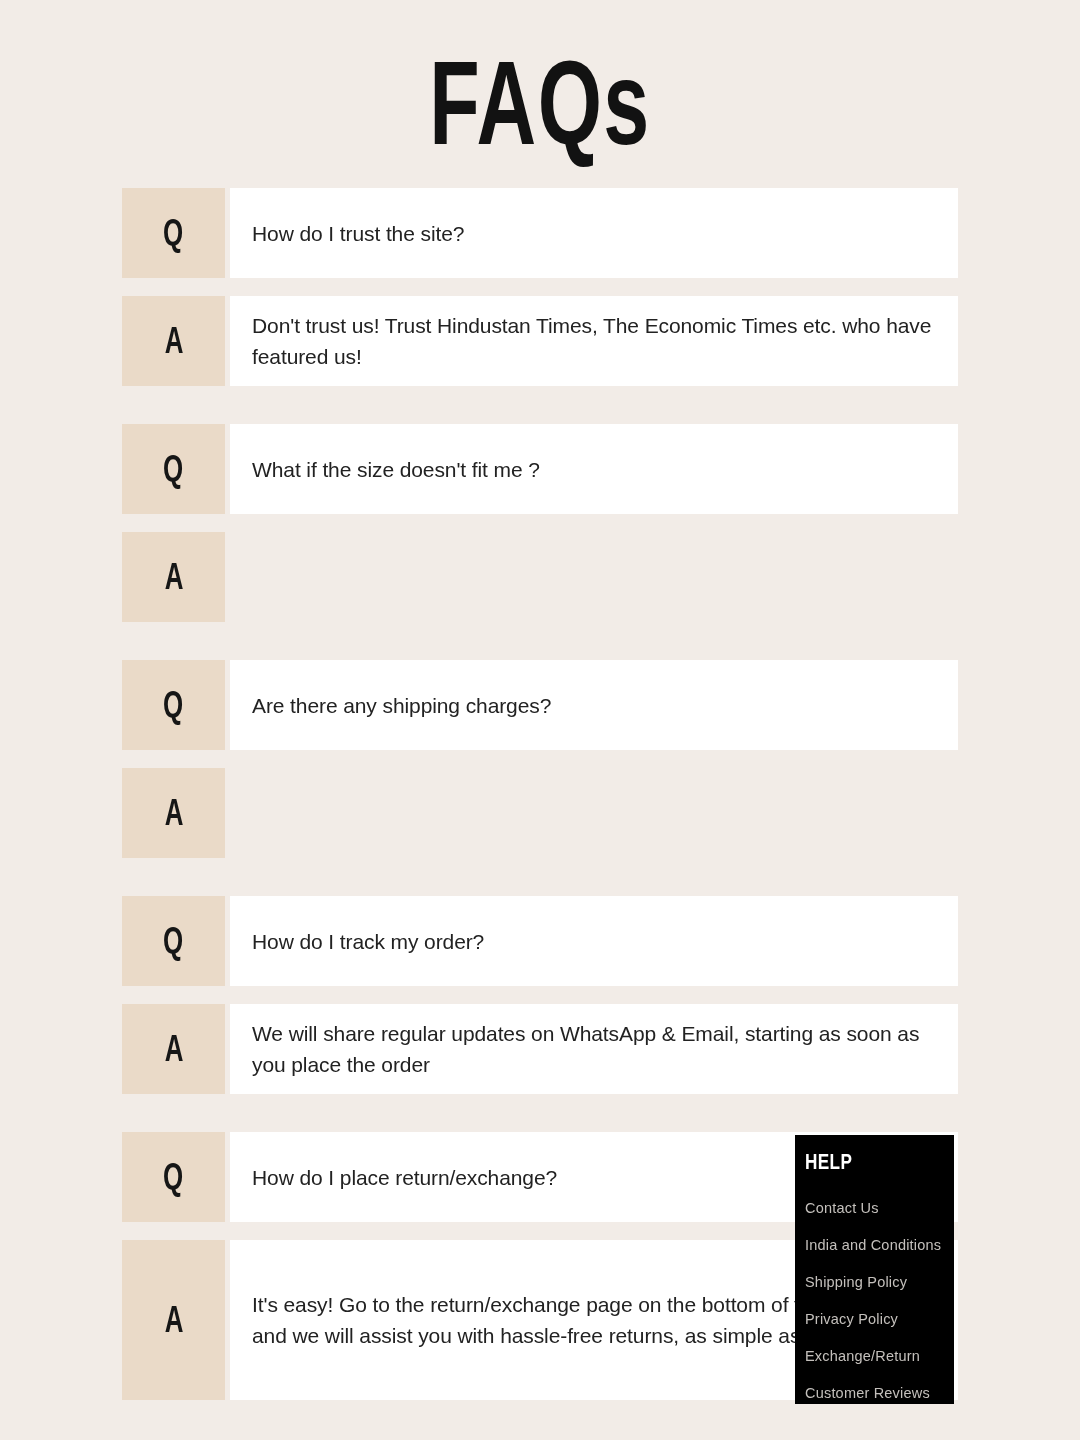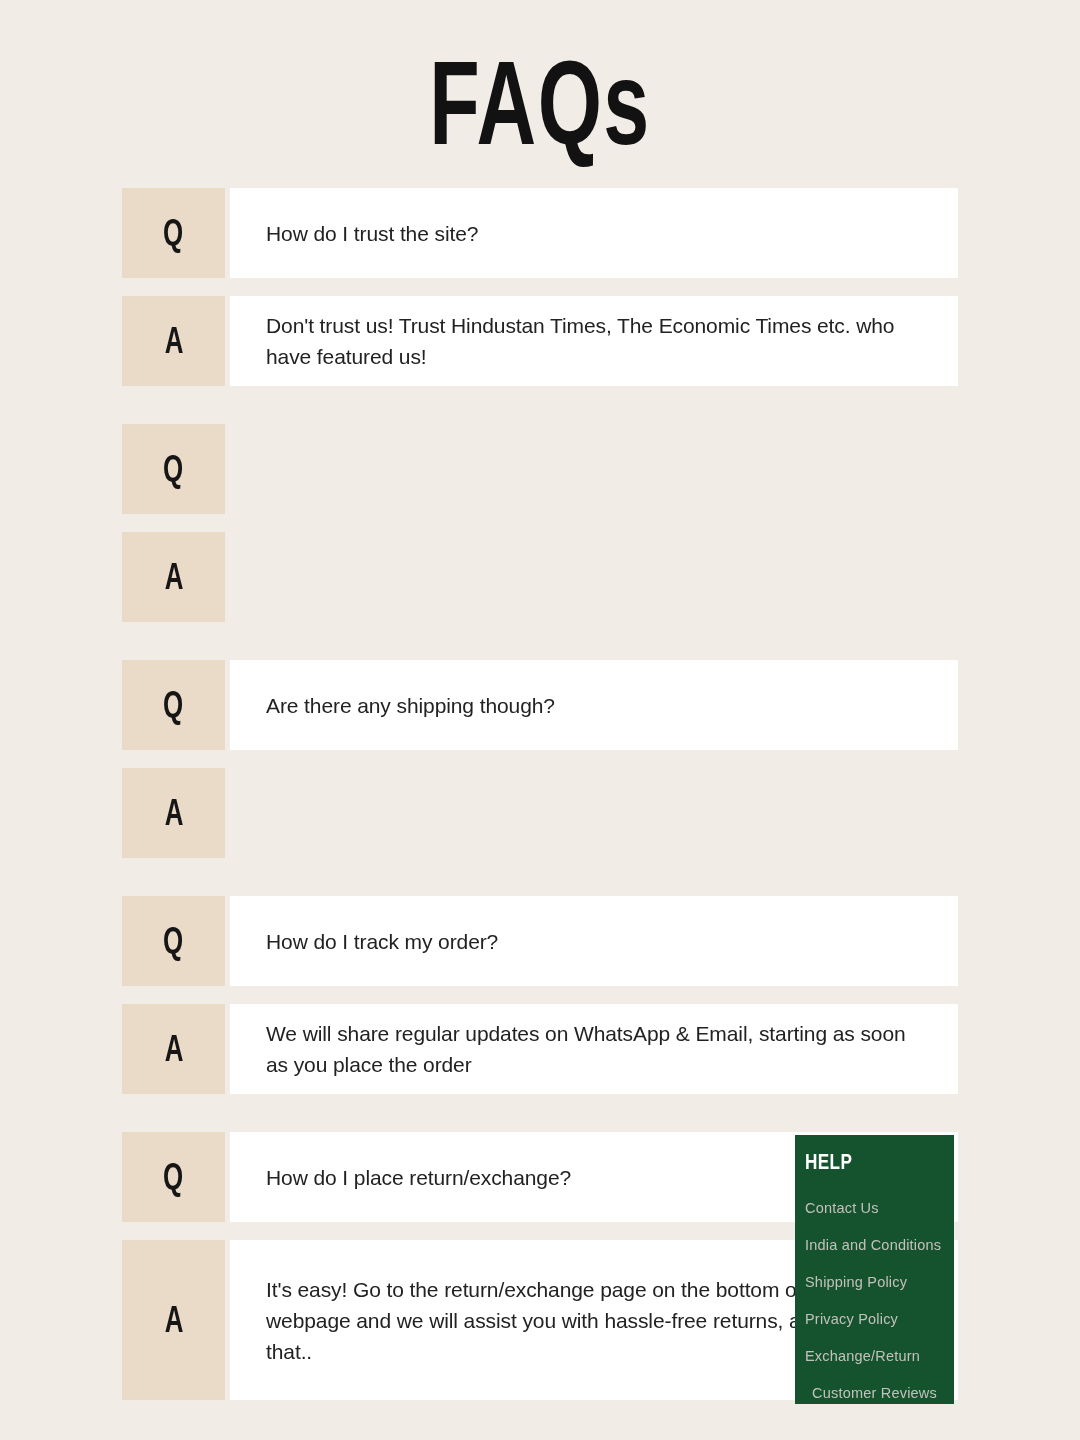--- a/index.html
+++ b/index.html
@@ -61,39 +61,39 @@
     color: #161616;
     display: inline-block;
     transform: scaleX(0.72);
   }
 
   .card {
     flex: 1;
     background: #ffffff;
     display: flex;
     align-items: center;
-    padding: 0 36px;
+    padding: 0 22px;
   }
   .card .txt {
     font-size: 21px;
     line-height: 31px;
     color: #222222;
     letter-spacing: -0.1px;
     max-width: 700px;
   }
   .card .txt b { font-weight: 700; color: #111; }
 
   
   .help-menu {
     position: absolute;
     left: 795px;
     top: 1135px;
     width: 159px;
     height: 269px;
-    background: #14532d;
+    background: #000000;
     box-sizing: border-box;
     padding: 12px 10px 12px 10px;
     z-index: 5;
   }
   .help-title {
     color: #ffffff;
     font-size: 22px;
     font-weight: 700;
     letter-spacing: 0.5px;
     transform: scaleX(0.78);
@@ -108,21 +108,21 @@
   }
   .help-list li {
     color: #c4c0bc;
     font-size: 14.5px;
     line-height: 15px;
     margin-bottom: 22px;
     letter-spacing: 0.2px;
     white-space: nowrap;
     cursor: pointer;
   }
-  .help-list li:last-child { margin-bottom: 0; text-align: center; }
+  .help-list li:last-child { margin-bottom: 0; }
 </style>
 </head>
 <body>
 
 <div class="page-title">FAQs</div>
 
 <div class="faq-wrap">
     <div class="row pair-start first">
       <div class="label-box">
         <span class="letter">Q</span>
@@ -136,32 +136,35 @@
         <span class="letter">A</span>
       </div>
       <div class="card">
         <div class="txt"><span>Don't trust us! Trust Hindustan Times, The Economic Times etc. who have featured us!</span></div>
       </div>
     </div>
     <div class="row pair-start">
       <div class="label-box">
         <span class="letter">Q</span>
       </div>
-    </div>
-    <div class="row ">
-      <div class="label-box">
-        <span class="letter">A</span>
-      </div>
-    </div>
-    <div class="row pair-start">
-      <div class="label-box">
-        <span class="letter">Q</span>
-      </div>
-      <div class="card">
-        <div class="txt"><span>Are there any shipping though?</span></div>
+      <div class="card">
+        <div class="txt"><span>What if the size doesn't fit me ?</span></div>
+      </div>
+    </div>
+    <div class="row ">
+      <div class="label-box">
+        <span class="letter">A</span>
+      </div>
+    </div>
+    <div class="row pair-start">
+      <div class="label-box">
+        <span class="letter">Q</span>
+      </div>
+      <div class="card">
+        <div class="txt"><span>Are there any shipping charges?</span></div>
       </div>
     </div>
     <div class="row ">
       <div class="label-box">
         <span class="letter">A</span>
       </div>
     </div>
     <div class="row pair-start">
       <div class="label-box">
         <span class="letter">Q</span>

